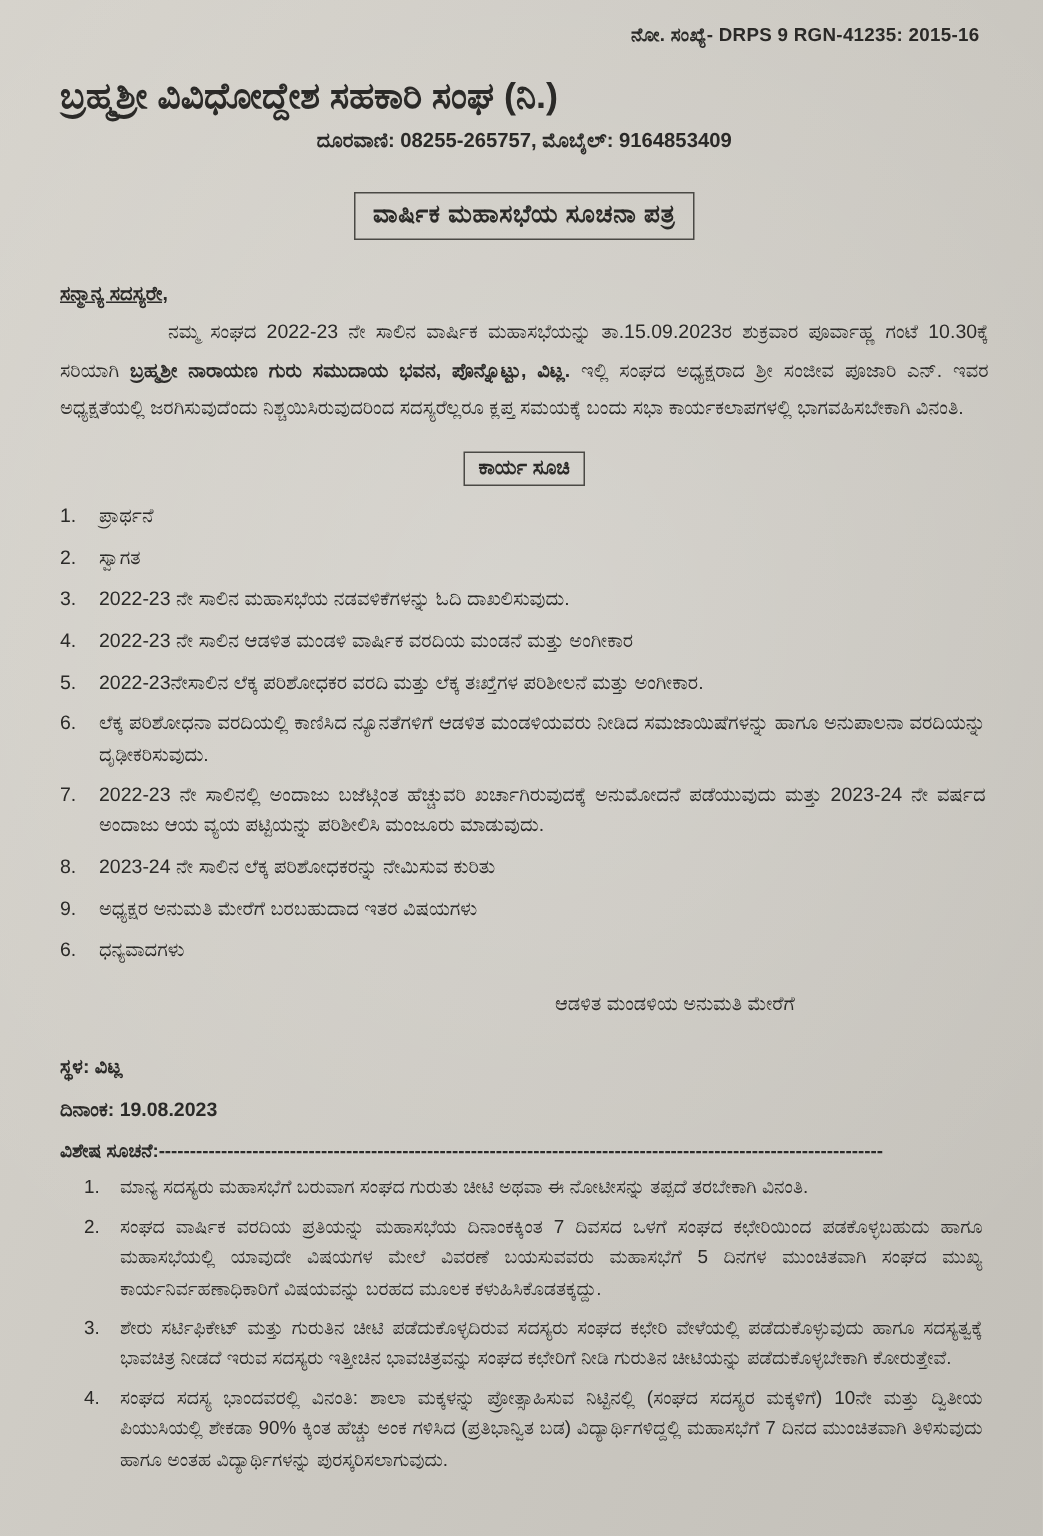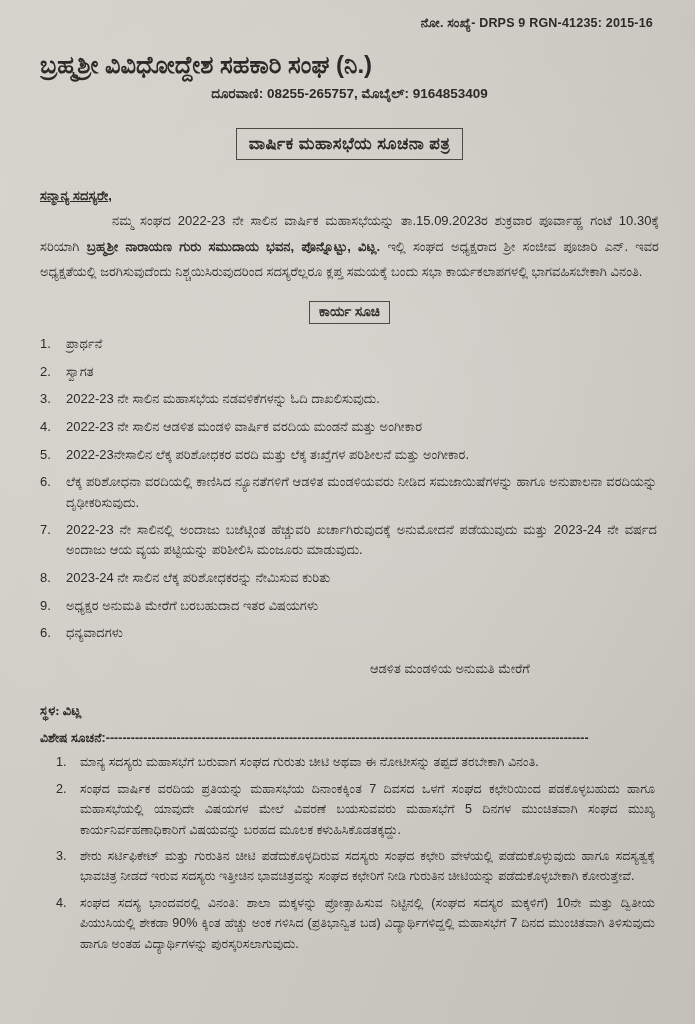--- a/index.html
+++ b/index.html
@@ -71,21 +71,21 @@
   .agenda-item { display: flex; font-size: 13px; line-height: 1.55; margin-top: 7.5px; }
   .agenda-item .num { flex: 0 0 26px; }
   .agenda-item .txt { flex: 1; text-align: justify; padding-right: 2px; }
   .by-order {
     font-size: 13px;
     margin-top: 18px;
     margin-left: 330px;
     width: max-content;
   }
   .sign-row { display: flex; margin-top: 26px; }
-  .sign-left { flex: 0 0 300px; font-size: 13px; font-weight: bold; font-family: Liberation Serif, serif; }
+  .sign-left { flex: 0 0 300px; font-size: 13px; font-weight: bold; }
   .sign-left .place { }
   .sign-left .date { margin-top: 13px; }
   .sign-right {
     flex: 1;
     display: flex;
     flex-direction: column;
     align-items: center;
     padding-right: 52px;
     font-size: 13px;
   }
@@ -172,20 +172,21 @@
         <span class="num">6.</span>
         <span class="txt">ಧನ್ಯವಾದಗಳು</span>
       </div>
   </div>
 
   <div class="by-order">ಆಡಳಿತ ಮಂಡಳಿಯ ಅನುಮತಿ ಮೇರೆಗೆ</div>
 
   <div class="sign-row">
     <div class="sign-left">
       <div class="place">ಸ್ಥಳ: ವಿಟ್ಲ</div>
+      <div class="date">ದಿನಾಂಕ: 19.08.2023</div>
     </div>
   </div>
 
   <div class="special-note-line">
     <span>ವಿಶೇಷ ಸೂಚನೆ:</span><span>--------------------------------------------------------------------------------------------------------------------</span>
   </div>
 
   <div class="notes-list">
     <div class="note-item">
         <span class="num">1.</span>

